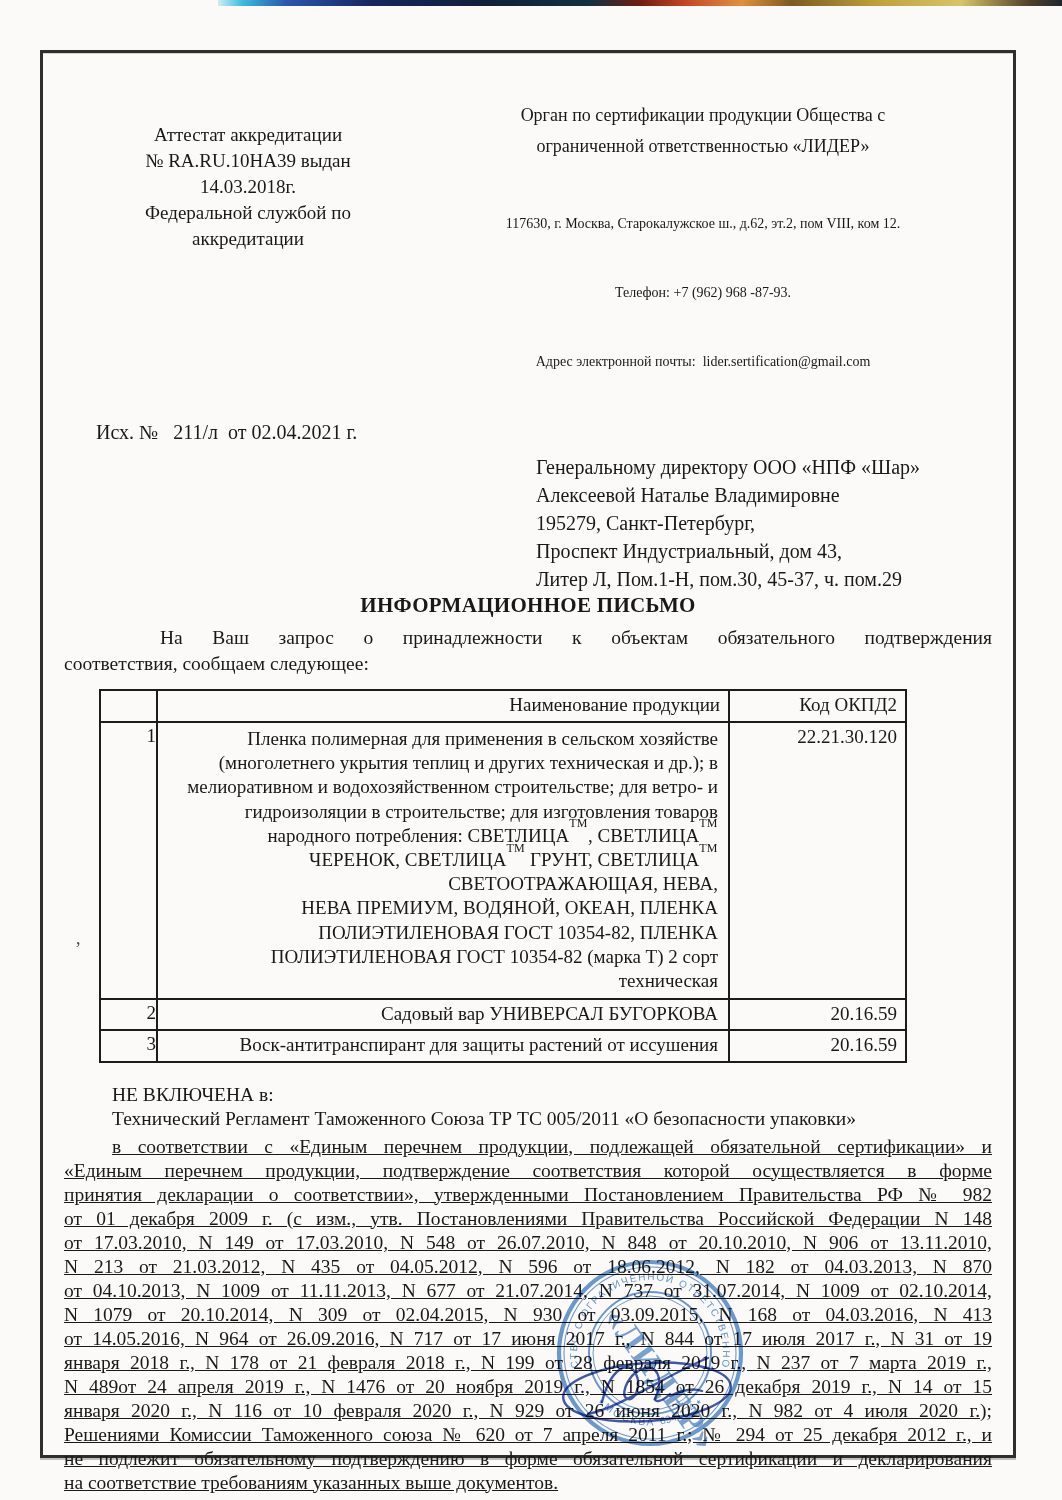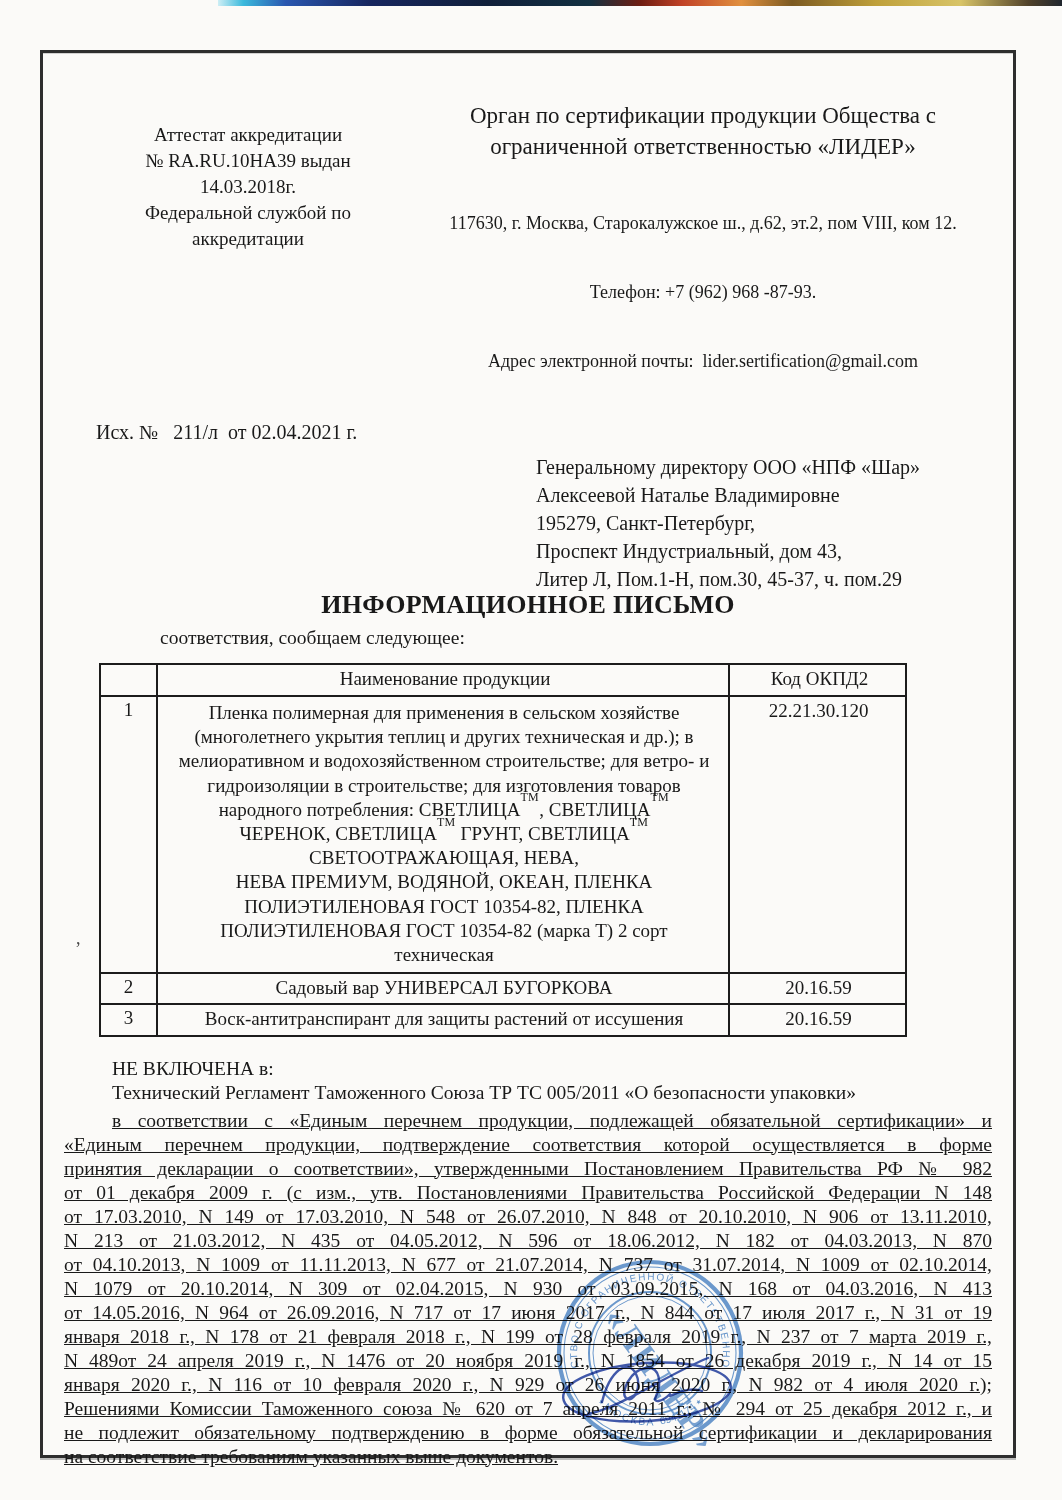--- a/index.html
+++ b/index.html
@@ -11,38 +11,38 @@
       #51422a 96%,#20262e 100%);}
   .frame{position:absolute;left:40px;top:50px;width:976px;height:1408px;
     border:3px solid #2e2e2e;box-shadow:0 2px 0 rgba(130,130,130,.5), inset 0 1px 0 rgba(160,160,160,.45);
     box-sizing:border-box;}
   .content{position:absolute;left:0;top:0;right:0;bottom:0;padding:0 21px;}
 
   .hdr{display:flex;margin-top:47px;}
   .acc-block{width:312px;margin-left:28px;padding-top:22px;text-align:center;
     font-size:19px;line-height:26px;}
   .org-block{width:530px;margin-left:34px;text-align:center;}
-  .org-title{font-size:23px;line-height:31px;}
-  .org-contact{font-size:18px;line-height:23px;margin-top:4px;white-space:pre;}
+  .org-title{font-size:18px;line-height:31px;}
+  .org-contact{font-size:14px;line-height:23px;margin-top:4px;white-space:pre;}
 
   .ref{padding-left:32px;font-size:20px;line-height:26px;white-space:pre;}
   .addr{margin-left:472px;margin-top:8px;font-size:20px;line-height:28px;}
-  .doc-title{margin-top:-2px;text-align:center;font-size:26px;font-weight:bold;line-height:28px;letter-spacing:.3px;}
+  .doc-title{margin-top:-2px;text-align:center;font-size:21px;font-weight:bold;line-height:28px;letter-spacing:.3px;}
 
   .body-par{font-size:19.5px;line-height:24px;}
   .intro{margin-top:6px;line-height:26px;}
   .jlines > .ln{text-align:justify;text-align-last:justify;}
   .jlines > .ln:last-child{text-align-last:left;}
   .ind48 > .ln:first-child{text-indent:48px;}
   .ind96 > .ln:first-child{text-indent:96px;}
   .plain-ind{text-indent:48px;}
 
   table.prod{border-collapse:collapse;margin:12px 0 0 35px;table-layout:fixed;}
   table.prod td,table.prod th{border:2px solid #1c1c1c;font-size:19px;vertical-align:top;
-    font-weight:normal;text-align:center;box-sizing:border-box;}
+    font-weight:normal;text-align:right;box-sizing:border-box;}
   .col-num{width:57px;} .col-name{width:572px;} .col-code{width:177px;}
   th.hname,th.hcode{font-weight:bold;font-size:19.5px;padding:3px 8px 5px 12px;}
   td.cnum{text-align:center;vertical-align:middle;padding:2px 0;}
   td.cname{padding:4px 10px 5px 12px;line-height:24.2px;}
   td.cname-s{padding:2px 10px 3px 12px;}
   td.ccode{padding:3px 8px 3px 10px;font-size:19.5px;}
   sup{font-size:12px;line-height:0;position:relative;top:-7px;letter-spacing:.5px;}
 
   .p2{margin-top:20px;} .p3{margin-top:0;} .p4{margin-top:4px;text-decoration:underline;}
   .stray{position:absolute;left:76px;top:928px;font-size:18px;color:#444;}
@@ -88,20 +88,21 @@
           <div class="ln">Генеральному директору ООО «НПФ «Шар»</div>
           <div class="ln">Алексеевой Наталье Владимировне</div>
           <div class="ln">195279, Санкт-Петербург,</div>
           <div class="ln">Проспект Индустриальный, дом 43,</div>
           <div class="ln">Литер Л, Пом.1-Н, пом.30, 45-37, ч. пом.29</div>
         </div>
 
       <div class="doc-title">ИНФОРМАЦИОННОЕ ПИСЬМО</div>
 
       <div class="body-par intro jlines ind96">
+          <div class="ln">На Ваш запрос о принадлежности к объектам обязательного подтверждения</div>
           <div class="ln">соответствия, сообщаем следующее:</div>
         </div>
 
       <table class="prod">
         <colgroup>
             <col class="col-num">
             <col class="col-name">
             <col class="col-code">
           </colgroup>
         <tbody>

